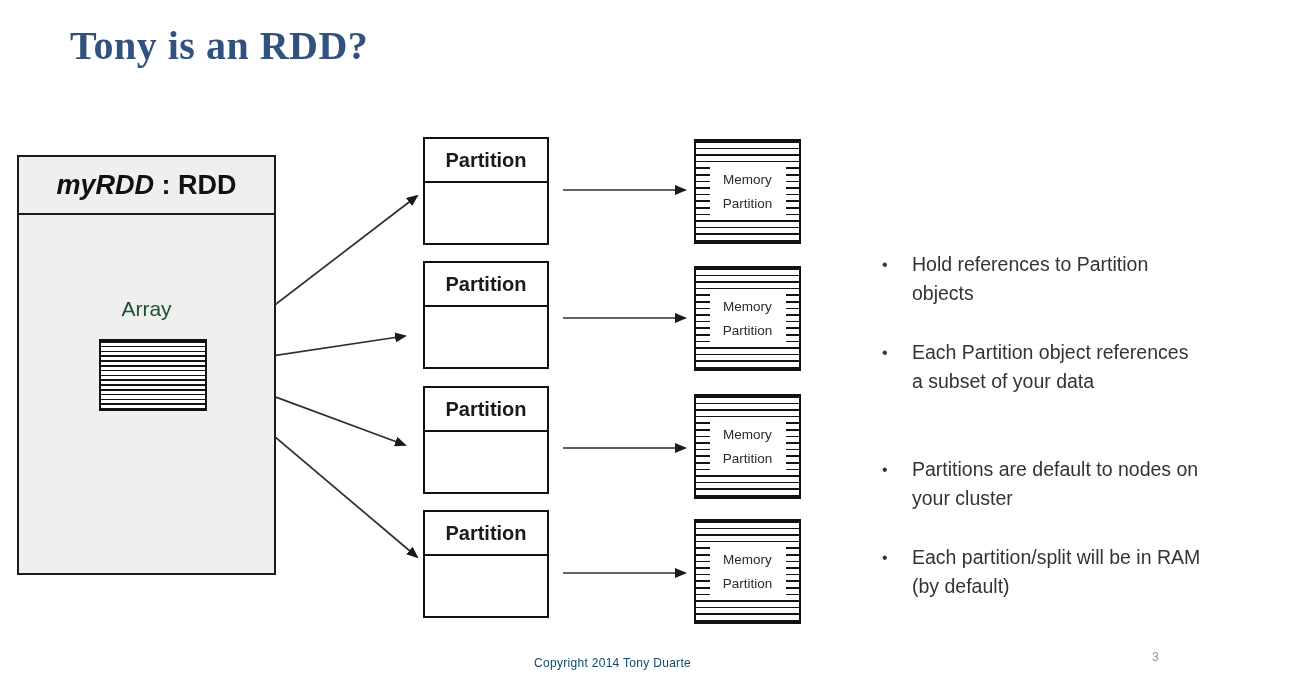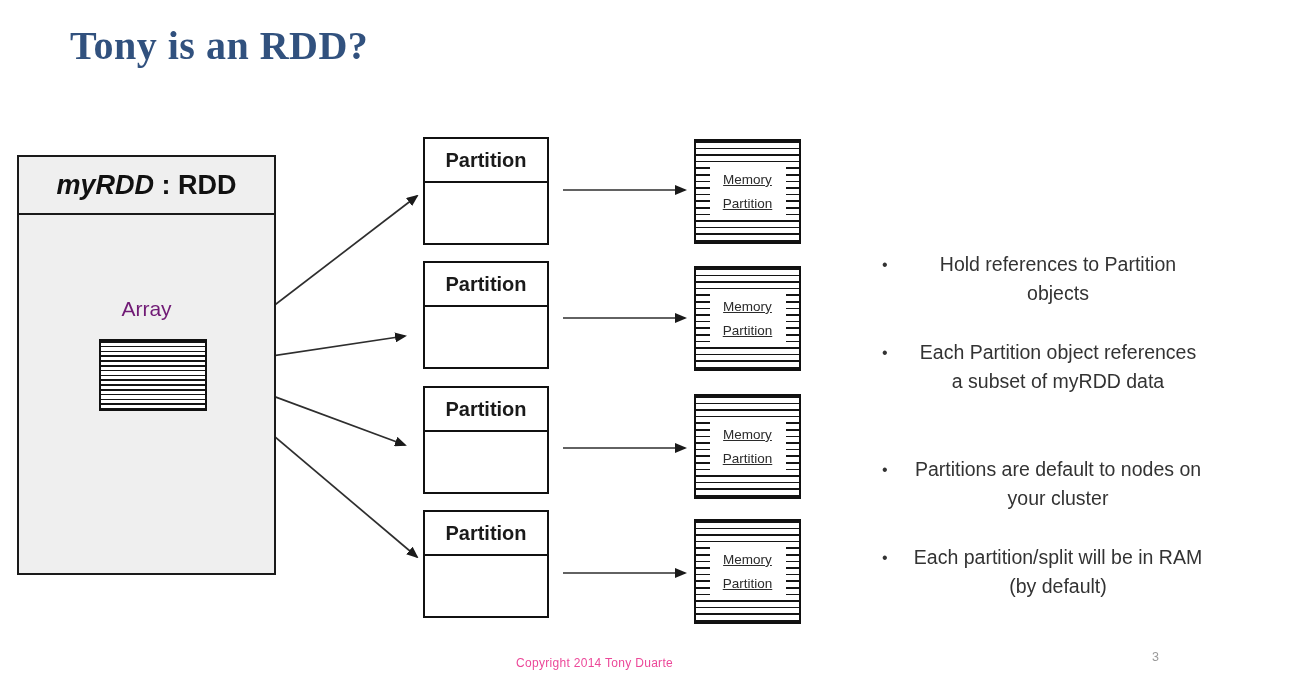--- a/index.html
+++ b/index.html
@@ -49,21 +49,21 @@
     white-space: pre;
   }
   .rdd-name { font-style: italic; }
   .array-label {
     position: absolute;
     left: 0;
     top: 140px;
     width: 100%;
     text-align: center;
     font-size: 21px;
-    color: #701a75;
+    color: #14532d;
   }
   .array-rect {
     position: absolute;
     left: 80px;
     top: 182px;
     width: 104px;
     height: 68px;
     border: 2px solid #111;
     background: repeating-linear-gradient(
       to bottom,
@@ -114,21 +114,20 @@
     justify-content: center;
   }
   .memory-label {
     background: #ffffff;
     width: 76px;
     text-align: center;
     font-size: 13.5px;
     line-height: 1.75;
     color: #2b2b2b;
     padding: 1px 0;
-    text-decoration: underline;
   }
   .m1 { top: 139px; }
   .m2 { top: 266px; }
   .m3 { top: 394px; }
   .m4 { top: 519px; }
 
   
   .arrows-layer {
     position: absolute;
     left: 0;
@@ -155,33 +154,33 @@
     width: 322px;
     display: flex;
     font-size: 19.5px;
     line-height: 29px;
     color: #333333;
   }
   .bullet-marker {
     flex: 0 0 30px;
     font-size: 16px;
   }
-  .bullet-text { flex: 1; text-align: center; }
+  .bullet-text { flex: 1; }
   .b1 { top: 250px; }
   .b2 { top: 338px; }
   .b3 { top: 455px; }
   .b4 { top: 543px; }
 
   
   .footer-copyright {
     position: absolute;
-    left: 516px;
+    left: 534px;
     top: 656px;
     font-size: 12px;
-    color: #ec4899;
+    color: #0c4a6e;
     letter-spacing: 0.3px;
   }
   .footer-page-number {
     position: absolute;
     left: 1152px;
     top: 650px;
     font-size: 12.5px;
     color: #9a9a9a;
   }
 </style>
@@ -256,21 +255,21 @@
     </div>
   </div>
 
 
   <div class="bullet-item b1">
     <span class="bullet-marker">•</span>
     <span class="bullet-text">Hold references to Partition objects</span>
   </div>
   <div class="bullet-item b2">
     <span class="bullet-marker">•</span>
-    <span class="bullet-text">Each Partition object references a subset of myRDD data</span>
+    <span class="bullet-text">Each Partition object references a subset of your data</span>
   </div>
   <div class="bullet-item b3">
     <span class="bullet-marker">•</span>
     <span class="bullet-text">Partitions are default to nodes on your cluster</span>
   </div>
   <div class="bullet-item b4">
     <span class="bullet-marker">•</span>
     <span class="bullet-text">Each partition/split will be in RAM (by default)</span>
   </div>
 

